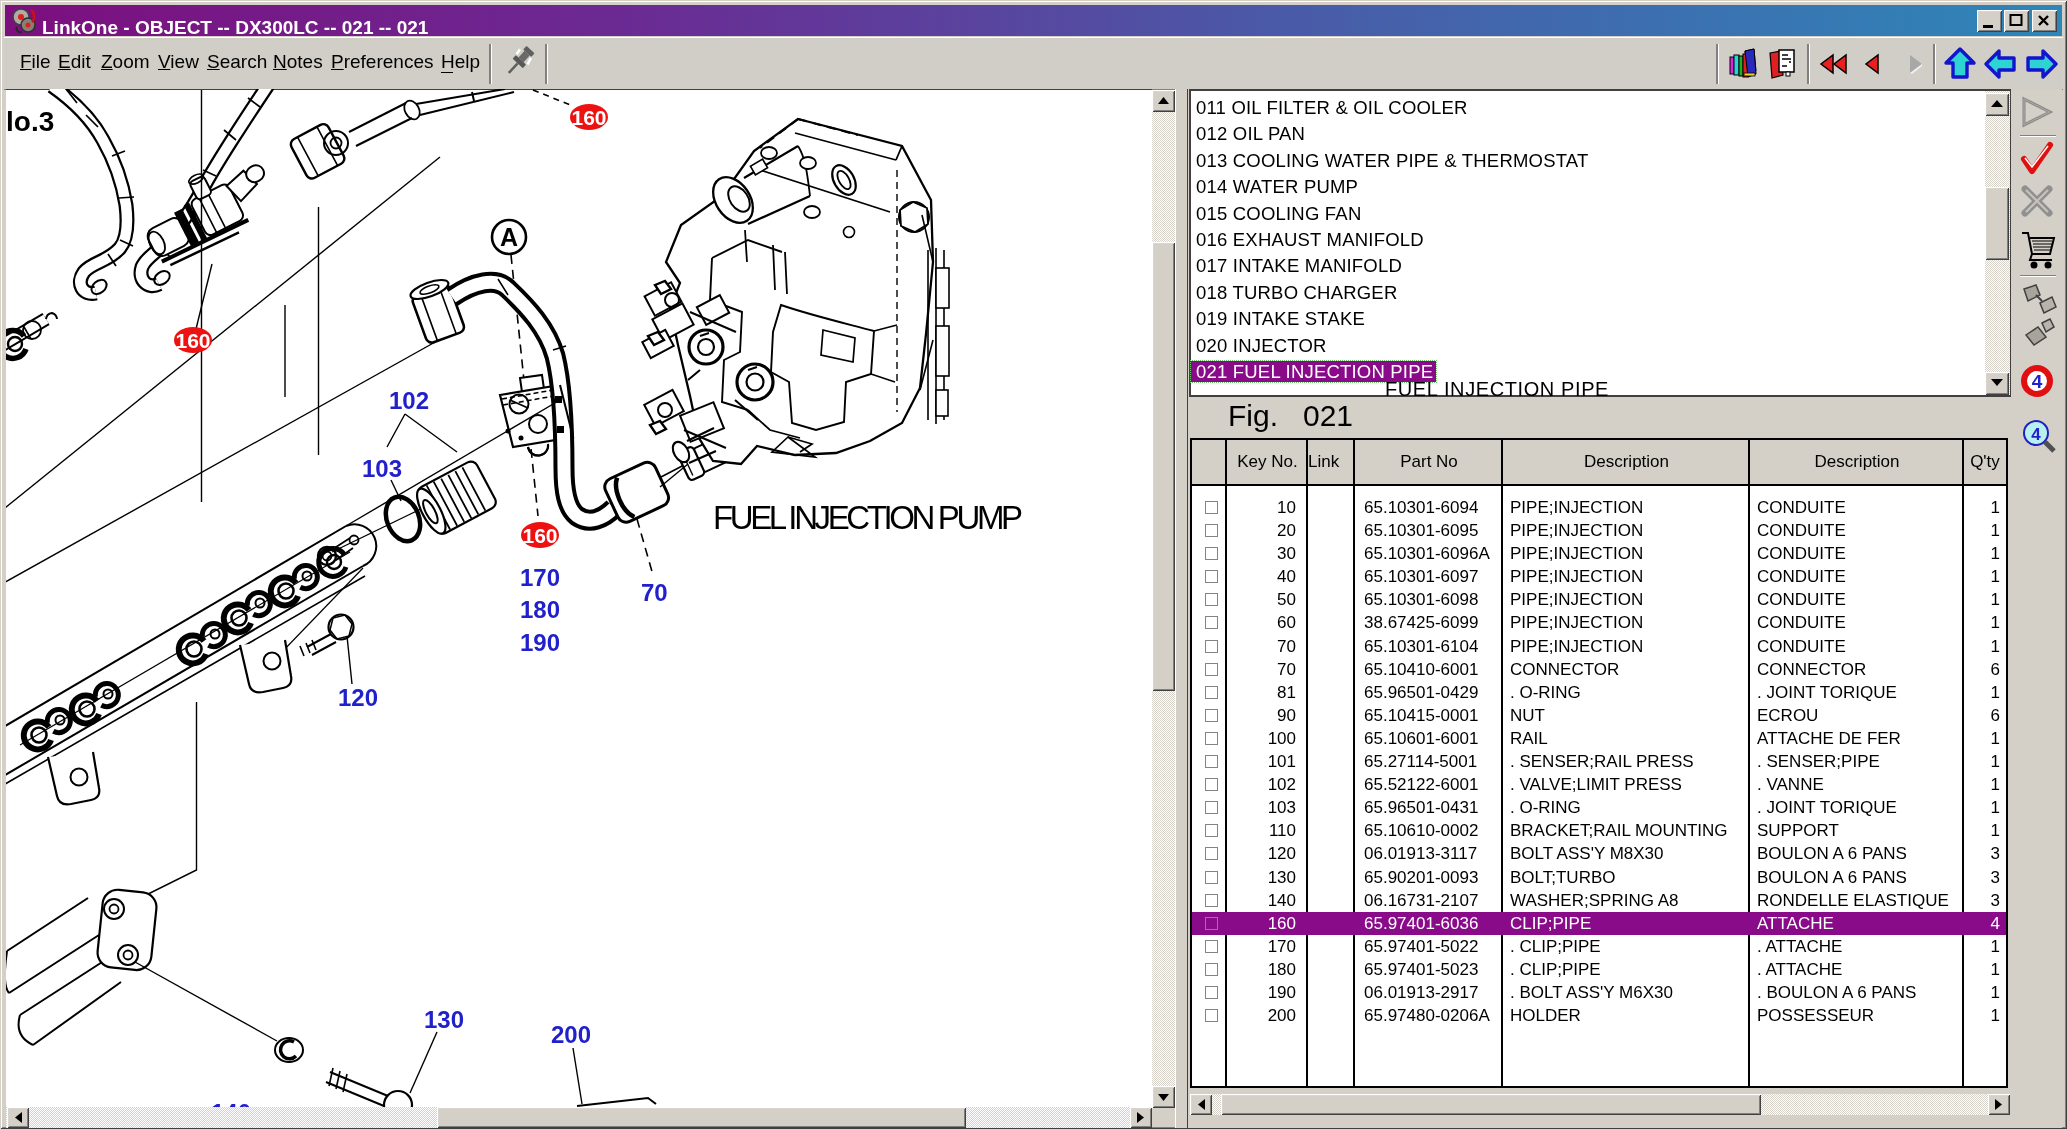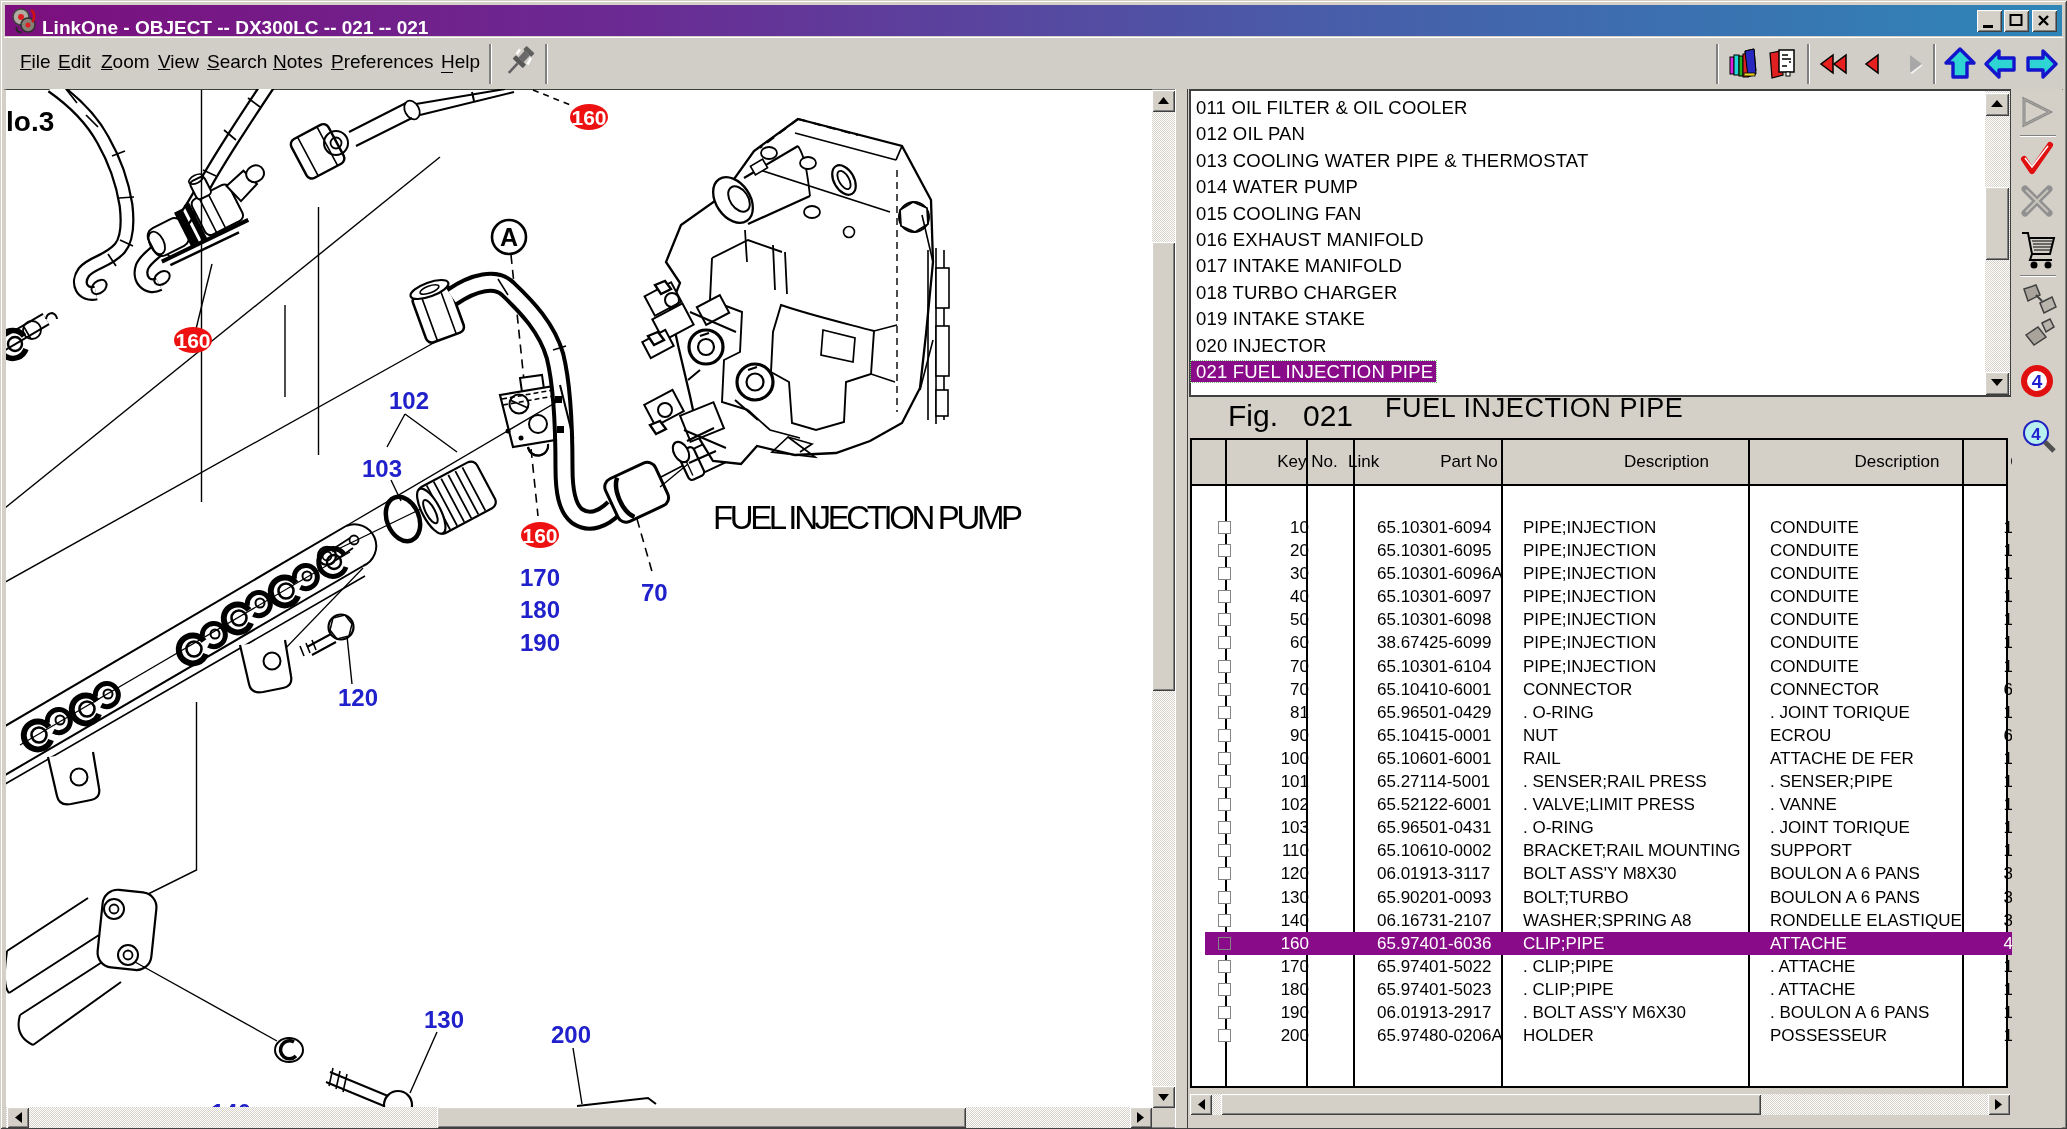--- a/index.html
+++ b/index.html
@@ -399,42 +399,42 @@
 <div class="abs btn" style="left:1985px;top:372px;width:24px;height:23px;"></div>
 <div class="abs btn" style="left:1985px;top:187px;width:24px;height:73px;"></div>
 <svg class="abs" style="left:1985px;top:91px;" width="24" height="304" viewBox="0 0 24 304">
   <path d="M12 9 L18 16 L6 16 Z" fill="#000"></path>
   <path d="M12 295 L18 288 L6 288 Z" fill="#000"></path>
 </svg>
 
 <div class="abs" style="left:1189px;top:397px;width:823px;height:41px;background:#d4d0c8;"></div>
 <div class="abs" style="left:1228px;top:399px;font-size:30px;color:#000;">Fig.</div>
 <div class="abs" style="left:1303px;top:399px;font-size:30px;color:#000;">021</div>
-<div class="abs" style="left:1385px;top:393px;font-size:27px;color:#000;letter-spacing:0.6px;">FUEL INJECTION PIPE</div>
+<div class="abs" style="left:1385px;top:378px;font-size:20px;color:#000;letter-spacing:0.6px;">FUEL INJECTION PIPE</div>
 
 <div class="abs" id="table" style="left:1190px;top:438px;width:818px;height:650px;background:#ffffff;border:2px solid #000;box-sizing:border-box;font-size:17px;color:#000;">
 
   <div class="abs" style="left:0;top:0;width:814px;height:46px;background:#d4d0c8;border-bottom:2px solid #000;box-sizing:border-box;"></div>
-  <div class="abs" style="left:0;top:12px;width:814px;height:22px;font-size:17px;margin-left:40px;">
+  <div class="abs" style="left:0;top:12px;width:814px;height:22px;font-size:17px;">
     <span class="abs" style="left:35px;width:81px;text-align:center;">Key No.</span>
     <span class="abs" style="left:116px;width:24px;text-align:right;">Link</span>
     <span class="abs" style="left:163px;width:148px;text-align:center;">Part No</span>
     <span class="abs" style="left:311px;width:247px;text-align:center;">Description</span>
     <span class="abs" style="left:558px;width:214px;text-align:center;">Description</span>
     <span class="abs" style="left:772px;width:42px;text-align:center;">Q'ty</span>
   </div>
 
   <div class="abs" style="left:33px;top:0;width:2px;height:646px;background:#000;"></div>
   <div class="abs" style="left:114px;top:0;width:2px;height:646px;background:#000;"></div>
   <div class="abs" style="left:161px;top:0;width:2px;height:646px;background:#000;"></div>
   <div class="abs" style="left:309px;top:0;width:2px;height:646px;background:#000;"></div>
   <div class="abs" style="left:556px;top:0;width:2px;height:646px;background:#000;"></div>
   <div class="abs" style="left:770px;top:0;width:2px;height:646px;background:#000;"></div>
 
-  <div id="rows" class="abs" style="left:0;top:76px;width:814px;padding-left:13px;">
+  <div id="rows" class="abs" style="left:0;top:56px;width:814px;">
 <div class="row">
         <i></i>
         <b class="k">10</b>
         <b class="p">65.10301-6094</b>
         <b class="d1">PIPE;INJECTION</b>
         <b class="d2">CONDUITE</b>
         <b class="q">1</b>
       </div>
 <div class="row">
         <i></i>

